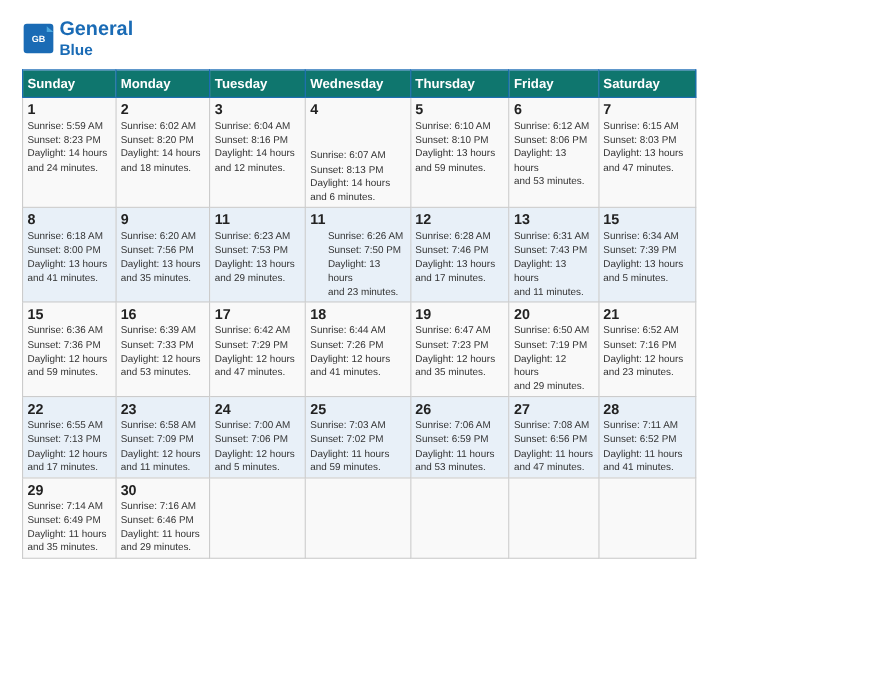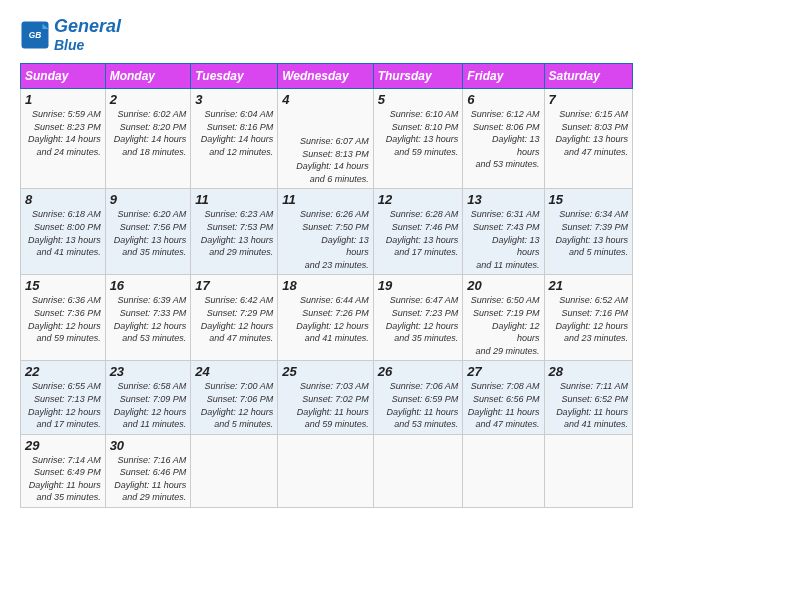--- a/index.html
+++ b/index.html
@@ -6,21 +6,20 @@
     body {
       font-family: Arial, sans-serif;
       background: #fff;
       width: 792px;
       height: 612px;
       overflow: hidden;
     }
     .page {
       width: 653px;
       padding: 16px 20px 10px 20px;
-      font-style: italic;
     }
     .header-area {
       display: flex;
       justify-content: space-between;
       align-items: flex-start;
       margin-bottom: 10px;
     }
     .logo {
       display: flex;
       align-items: center;
@@ -42,21 +41,21 @@
     .subtitle {
       font-size: 14px;
       color: #444;
     }
     table {
       width: 100%;
       border-collapse: collapse;
       font-size: 10px;
     }
     thead tr th {
-      background-color: #d946ef;
+      background-color: #0f766e;
       color: white;
       padding: 5px 4px;
       text-align: left;
       font-size: 12px;
       font-weight: bold;
       border: 1px solid #1a6bb5;
     }
     tbody tr td {
       border: 1px solid #ccc;
       vertical-align: top;
@@ -74,21 +73,20 @@
       font-size: 13px;
       font-weight: bold;
       color: #222;
       display: block;
       margin-bottom: 1px;
     }
     .day-info {
       font-size: 9px;
       color: #333;
       line-height: 1.4;
-      text-align: right;
     }
     .empty-cell {
       background-color: #f9f9f9 !important;
     }
   </style>
 </head>
 <body>
 
 <div class="page">
   <div class="header-area">

